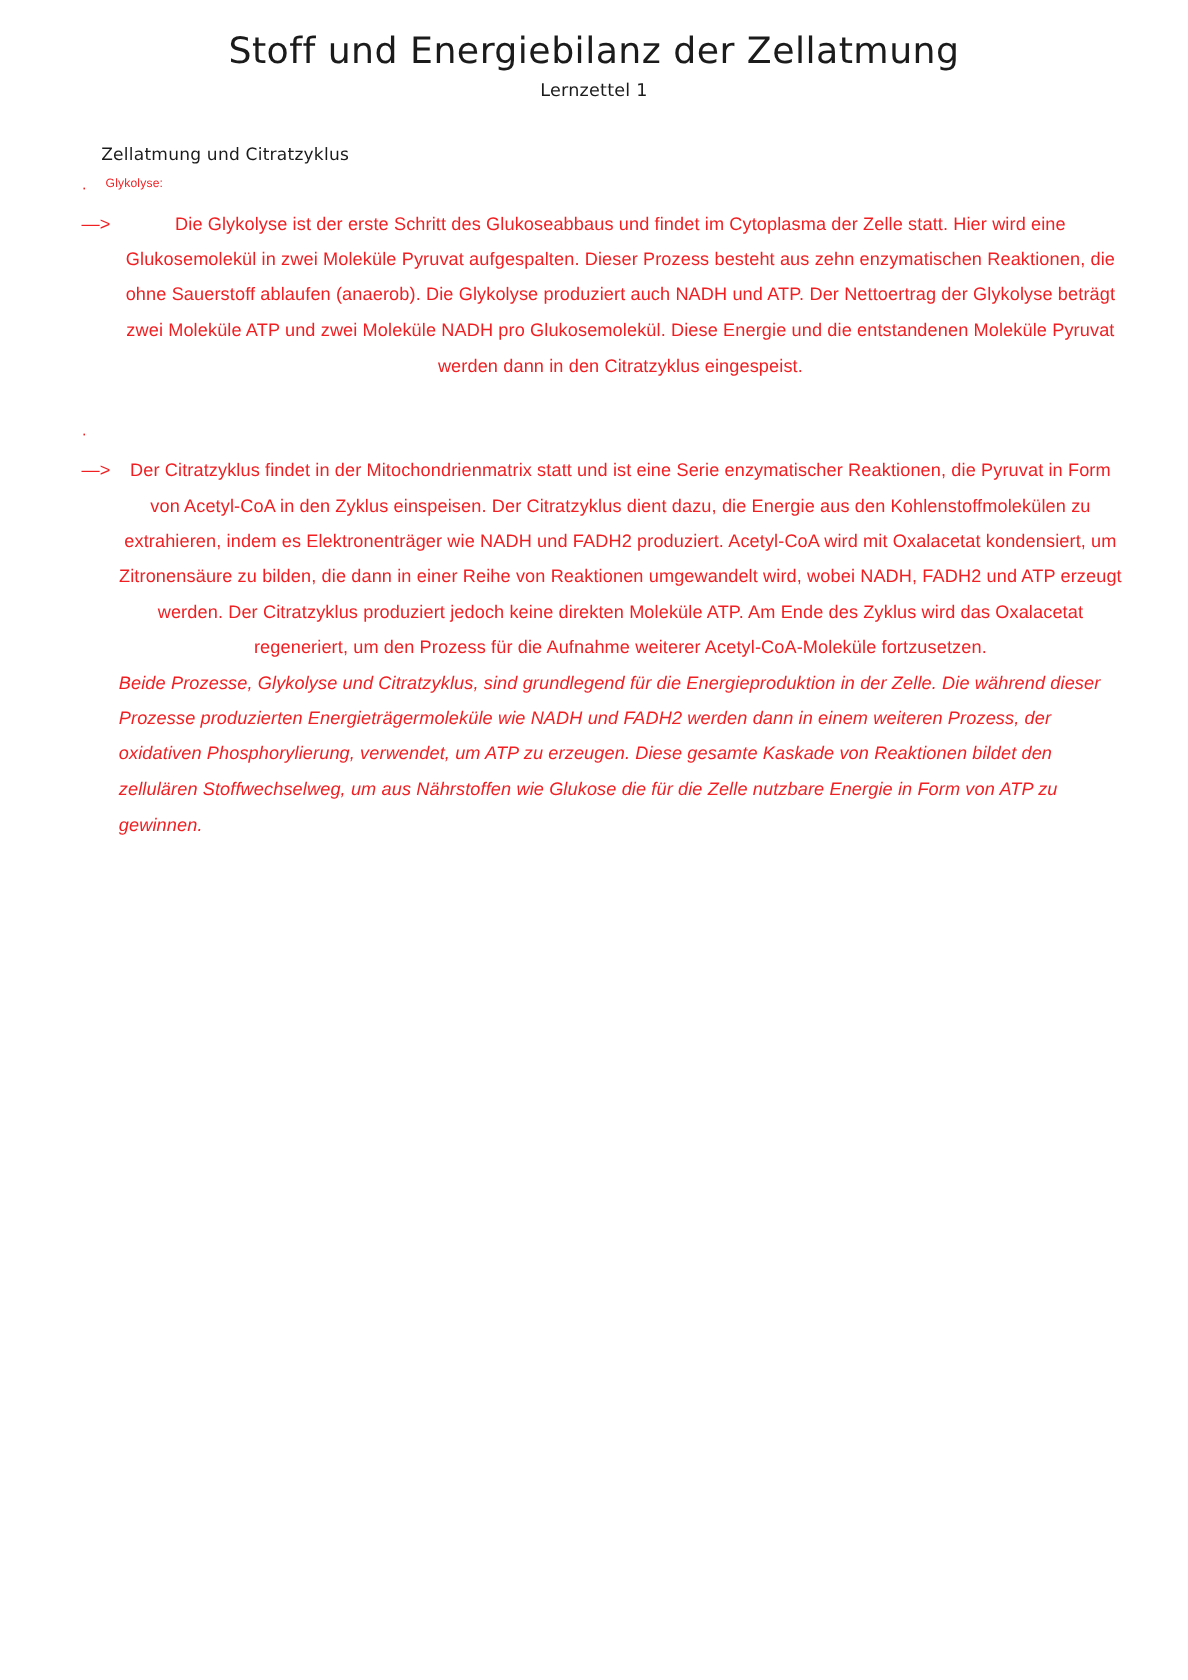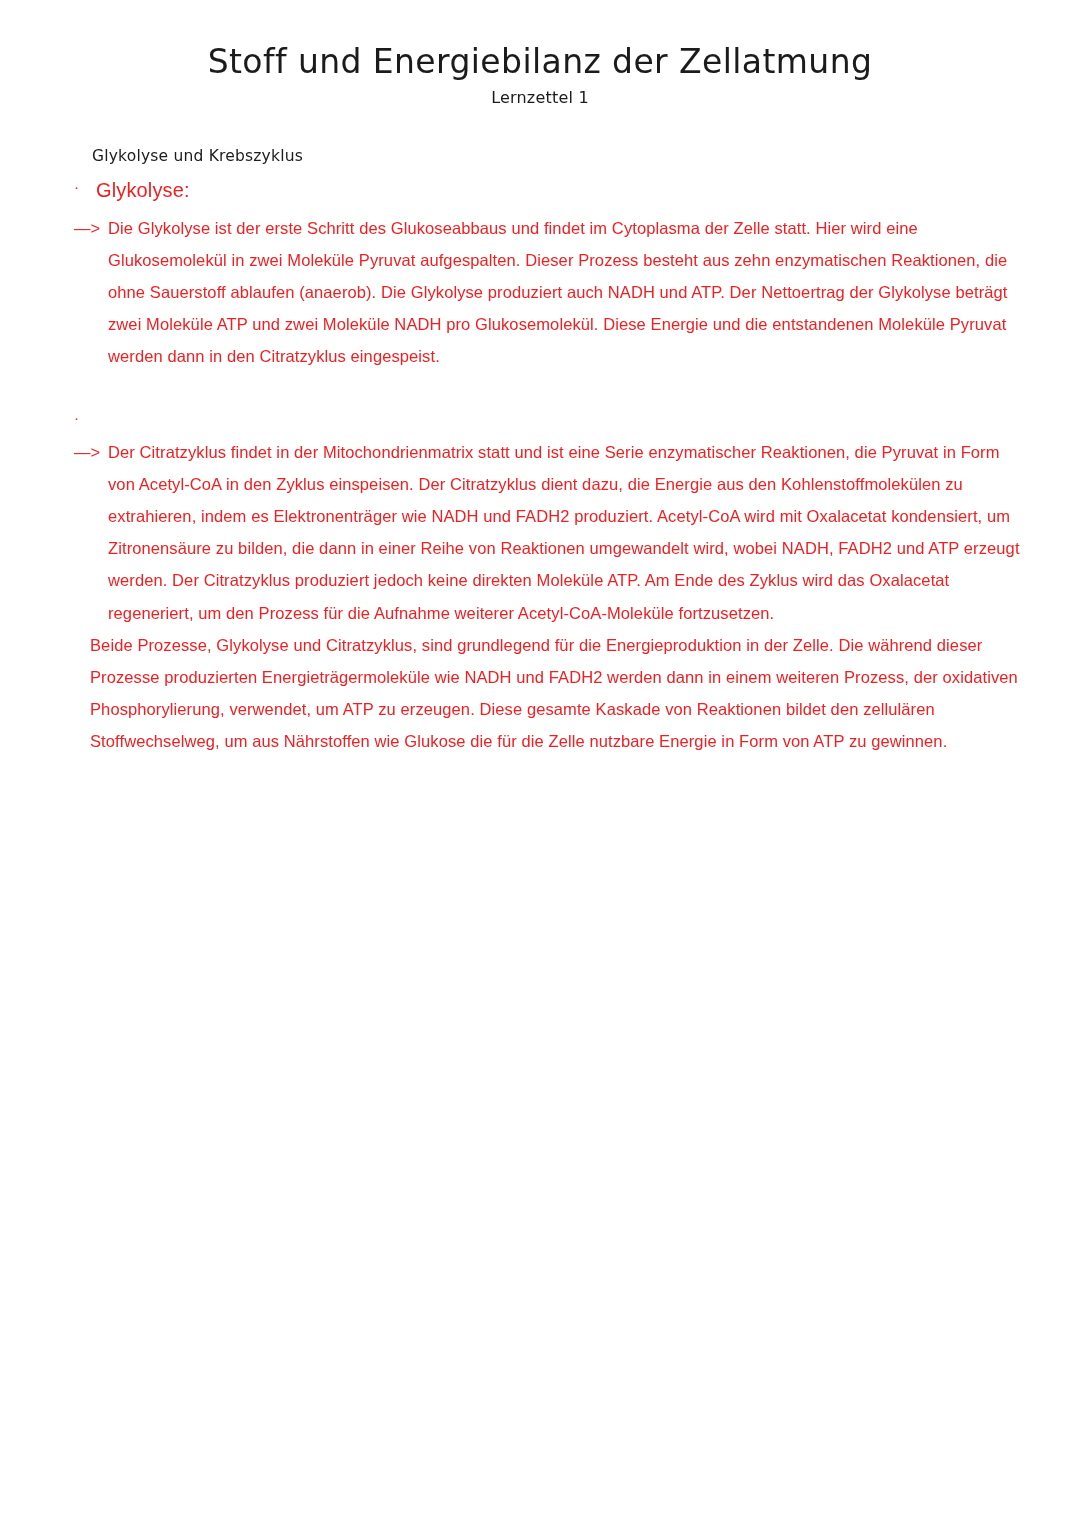--- a/index.html
+++ b/index.html
@@ -23,21 +23,21 @@
     padding: 18px 60px 0 60px;
     position: relative;
   }
   .doc-title {
     text-align: center;
     font-family: "DejaVu Sans", sans-serif;
     font-size: 33px;
     font-weight: 400;
     letter-spacing: 0.4px;
     color: #1b1b1b;
-    margin: 24px 0 0 0;
+    margin: 8px 0 0 0;
     line-height: 1.2;
   }
   .doc-subtitle {
     text-align: center;
     font-family: "DejaVu Sans", sans-serif;
     font-size: 16px;
     font-weight: 400;
     color: #1b1b1b;
     margin: 6px 0 0 0;
     letter-spacing: 0.2px;
@@ -63,59 +63,60 @@
     margin: 0 0 2px 0;
     line-height: 1.55;
   }
   .bullet-dot {
     width: 22px;
     flex: 0 0 22px;
     font-size: 15px;
     line-height: 1.55;
   }
   .bullet-label {
-    font-size: 20px;
+    font-size: 11px;
     letter-spacing: 0.15px;
   }
   .arrow-para {
     display: flex;
     align-items: flex-start;
     font-size: 16.5px;
     line-height: 1.95;
     letter-spacing: 0.1px;
   }
   .arrow-mark {
     flex: 0 0 34px;
     width: 34px;
     white-space: nowrap;
   }
   .arrow-body {
     flex: 1 1 auto;
-    text-align: left;
+    text-align: center;
   }
   .plain-para {
     font-size: 16.5px;
     line-height: 1.95;
     letter-spacing: 0.1px;
-    margin-left: 16px;
+    margin-left: 34px;
+    font-style: italic;
   }
   .gap-large { height: 34px; }
   .gap-tiny { height: 4px; }
 </style>
 </head>
 <body>
 
 <div class="page">
 
   <h1 class="doc-title">Stoff und Energiebilanz der Zellatmung</h1>
   <div class="doc-subtitle">Lernzettel 1</div>
 
   <div class="content">
 
-    <div class="section-heading">Glykolyse und Krebszyklus</div>
+    <div class="section-heading">Zellatmung und Citratzyklus</div>
 
     <div class="bullet-row red">
       <span class="bullet-dot">·</span>
       <span class="bullet-label">Glykolyse:</span>
     </div>
 
     <div class="gap-tiny"></div>
 
     <div class="arrow-para red">
       <span class="arrow-mark">—&gt;</span>

